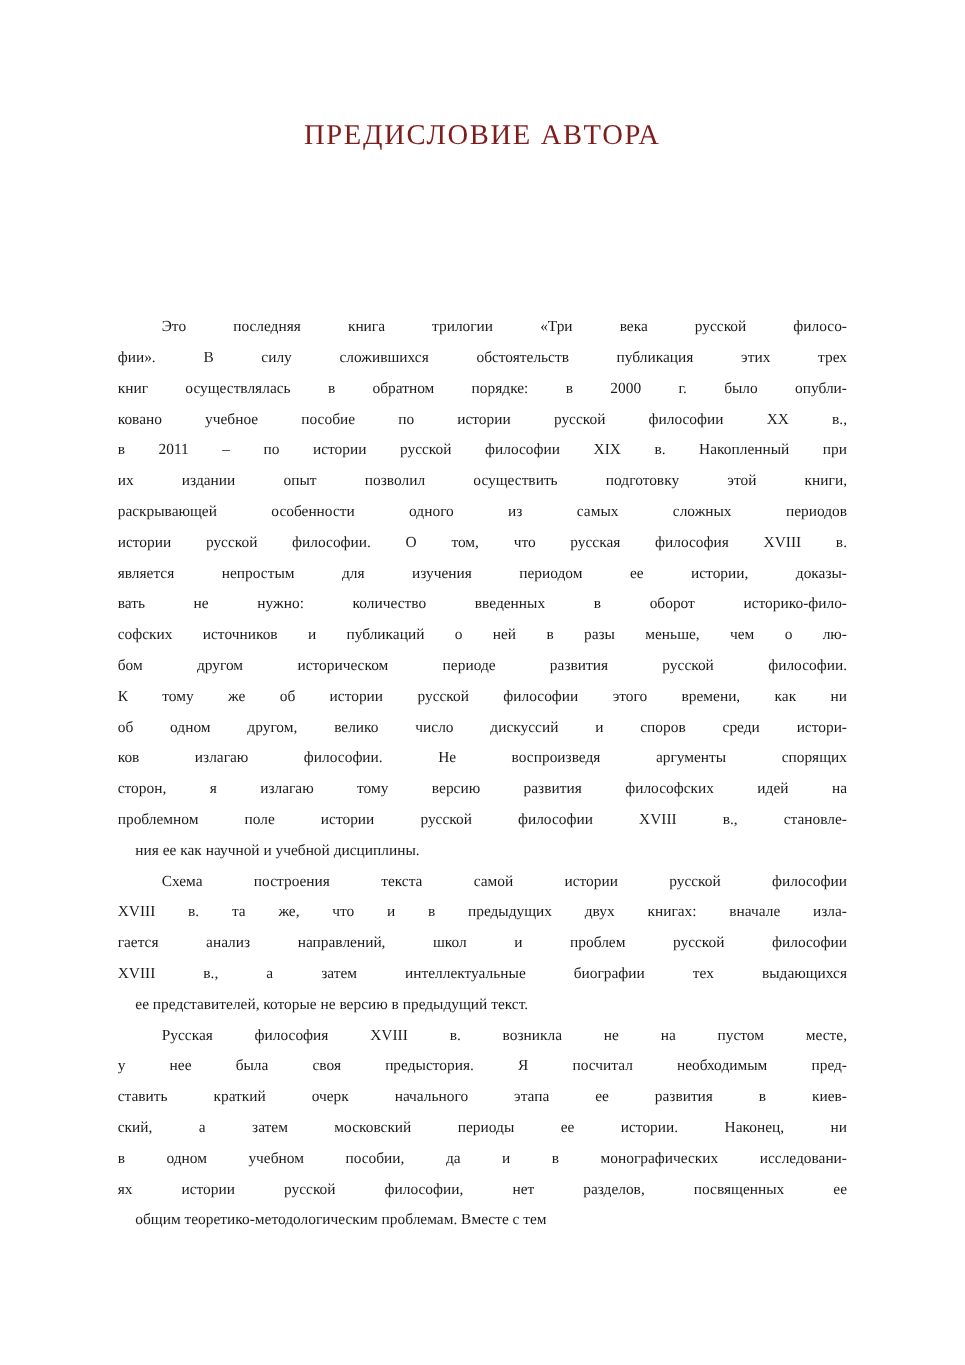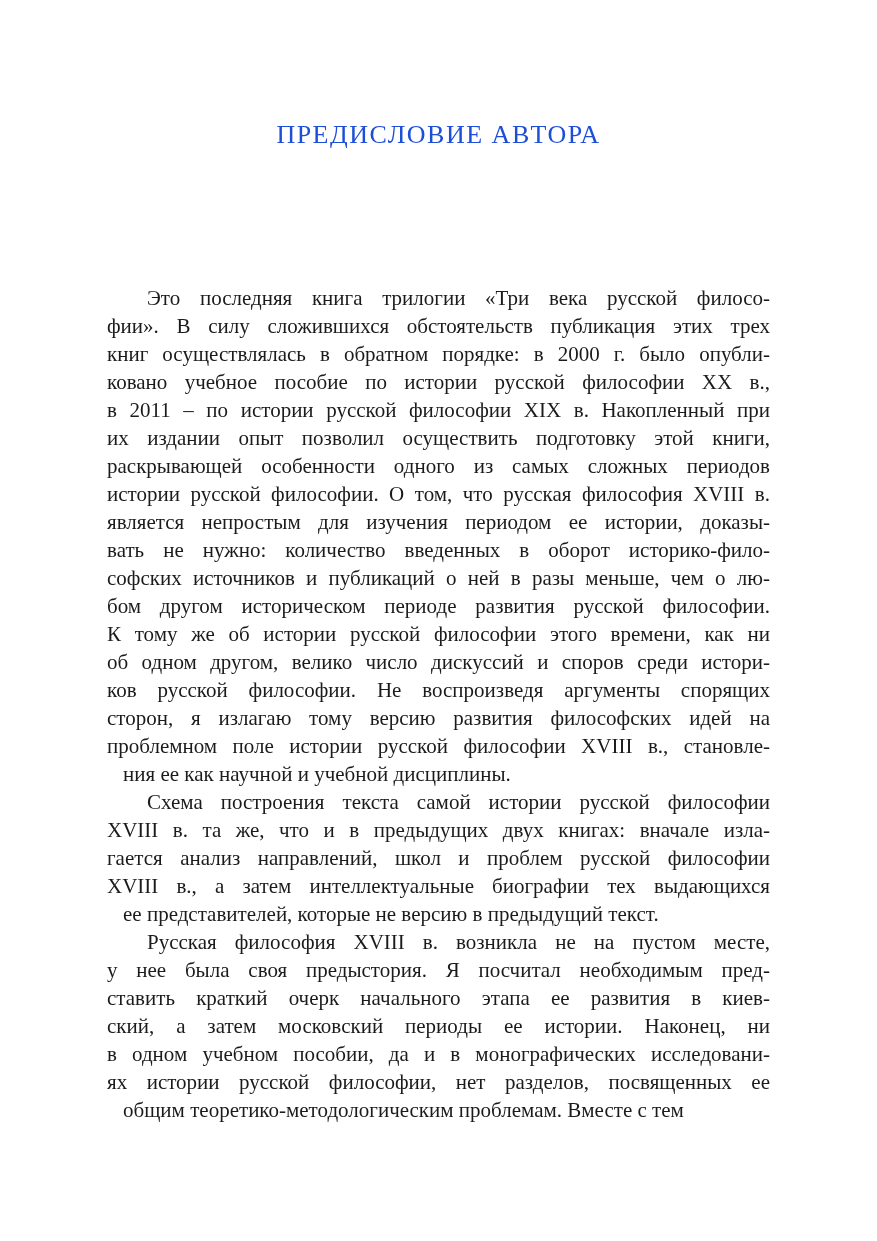--- a/index.html
+++ b/index.html
@@ -11,36 +11,36 @@
     position: relative;
     width: 877px;
     height: 1241px;
     background: #ffffff;
     color: #1b1b1b;
     font-family: "Liberation Serif", "DejaVu Serif", serif;
     overflow: hidden;
   }
   .title {
     position: absolute;
-    top: 120px;
+    top: 108px;
     left: 107px;
     width: 663px;
     margin: 0;
     text-align: center;
     font-size: 26px;
     font-weight: 400;
     letter-spacing: 1.5px;
-    color: #1d4ed8;
+    color: #7f1d1d;
   }
   .body-text {
     position: absolute;
     top: 284px;
     left: 107px;
     width: 663px;
-    font-size: 21px;
+    font-size: 14px;
     line-height: 28px;
   }
   .paragraph {
     margin: 0;
   }
   .line {
     text-align: justify;
     
     text-align-last: justify;
     min-height: 28px;
@@ -68,21 +68,21 @@
         <div class="line">в 2011 – по истории русской философии XIX в. Накопленный при</div>
         <div class="line">их издании опыт позволил осуществить подготовку этой книги,</div>
         <div class="line">раскрывающей особенности одного из самых сложных периодов</div>
         <div class="line">истории русской философии. О том, что русская философия XVIII в.</div>
         <div class="line">является непростым для изучения периодом ее истории, доказы-</div>
         <div class="line">вать не нужно: количество введенных в оборот историко-фило-</div>
         <div class="line">софских источников и публикаций о ней в разы меньше, чем о лю-</div>
         <div class="line">бом другом историческом периоде развития русской философии.</div>
         <div class="line">К тому же об истории русской философии этого времени, как ни</div>
         <div class="line">об одном другом, велико число дискуссий и споров среди истори-</div>
-        <div class="line">ков русской философии. Не воспроизведя аргументы спорящих</div>
+        <div class="line">ков излагаю философии. Не воспроизведя аргументы спорящих</div>
         <div class="line">сторон, я излагаю тому версию развития философских идей на</div>
         <div class="line">проблемном поле истории русской философии XVIII в., становле-</div>
         <div class="line last">ния ее как научной и учебной дисциплины.</div>
       </div>
     <div class="paragraph">
         <div class="line first">Схема построения текста самой истории русской философии</div>
         <div class="line">XVIII в. та же, что и в предыдущих двух книгах: вначале изла-</div>
         <div class="line">гается анализ направлений, школ и проблем русской философии</div>
         <div class="line">XVIII в., а затем интеллектуальные биографии тех выдающихся</div>
         <div class="line last">ее представителей, которые не версию в предыдущий текст.</div>

